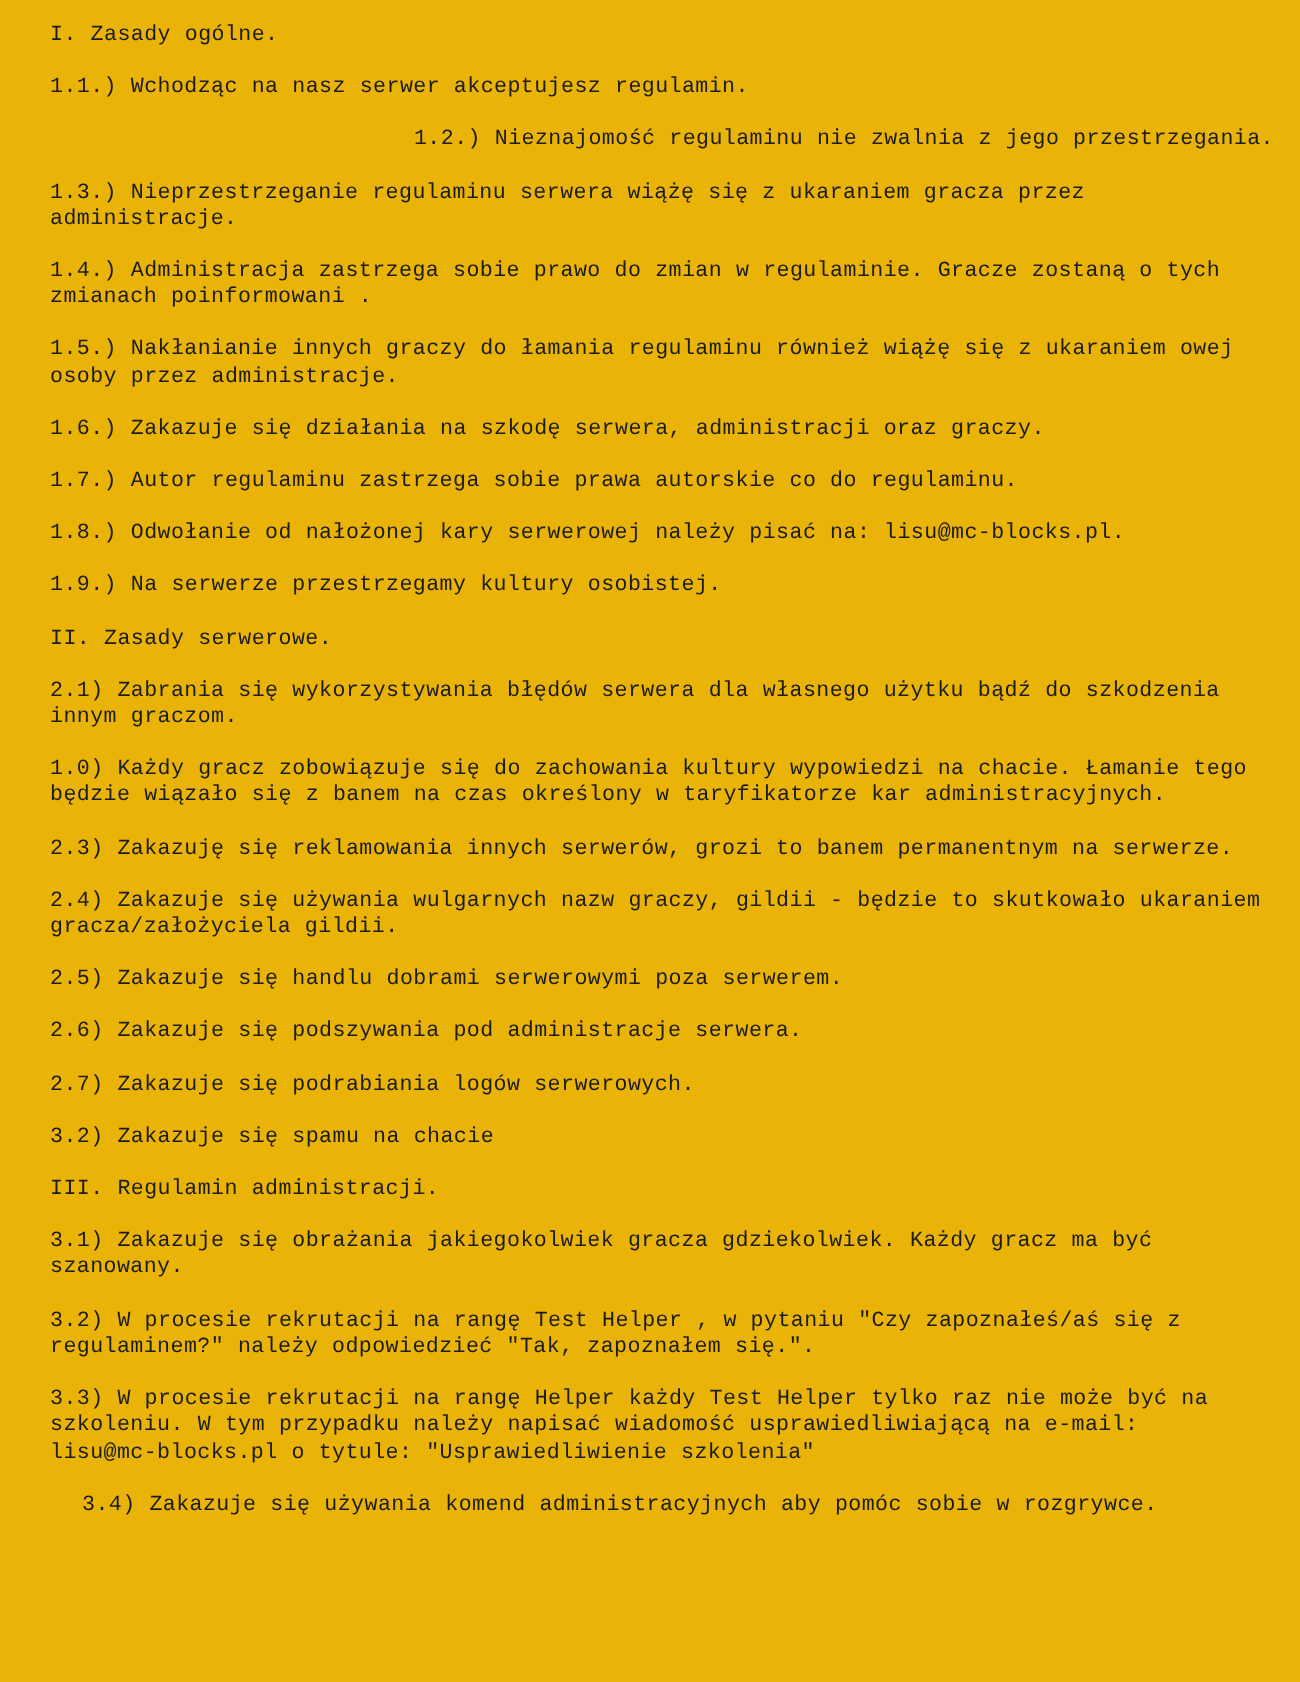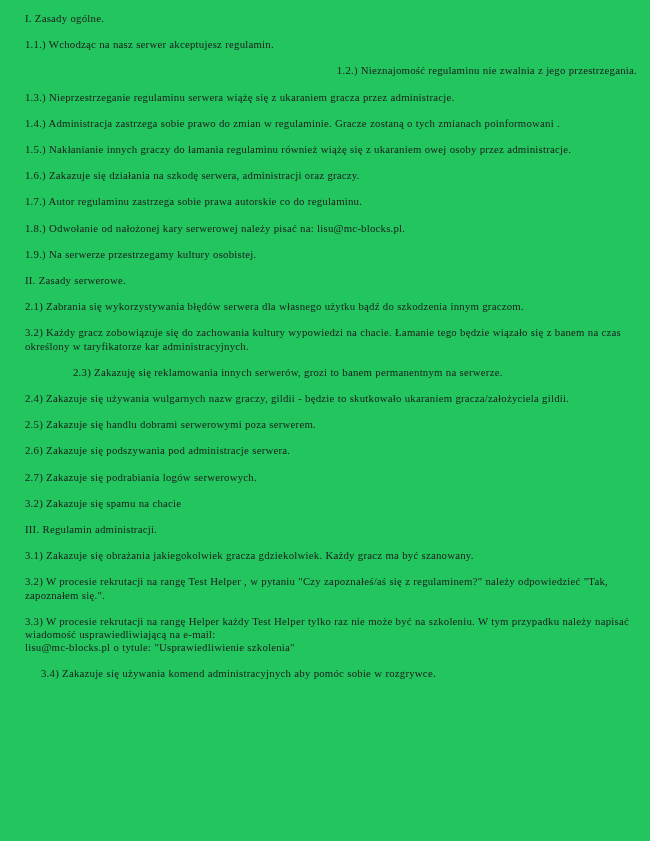--- a/index.html
+++ b/index.html
@@ -41,38 +41,38 @@
     margin-bottom: 13px;
   }
   
   .para {
     -webkit-font-smoothing: none;
   }
 </style>
 </head>
 <body>
 
-<div class="page" style="background: #22c55e;">
+<div class="page" style="background: #eab308; font-family: Liberation Mono, monospace;">
   <div class="doc-body">
 
     <p class="para section-head" style="color: rgb(28, 28, 28);">I. Zasady ogólne.</p>
     <p class="para" style="color: rgb(28, 28, 28);">1.1.) Wchodząc na nasz serwer akceptujesz regulamin.</p>
     <p class="para" style="color: rgb(28, 28, 28); text-align: right;">1.2.) Nieznajomość regulaminu nie zwalnia z jego przestrzegania.</p>
     <p class="para" style="color: rgb(28, 28, 28);">1.3.) Nieprzestrzeganie regulaminu serwera wiążę się z ukaraniem gracza przez administracje.</p>
     <p class="para" style="color: rgb(28, 28, 28);">1.4.) Administracja zastrzega sobie prawo do zmian w regulaminie. Gracze zostaną o tych zmianach poinformowani .</p>
     <p class="para" style="color: rgb(28, 28, 28);">1.5.) Nakłanianie innych graczy do łamania regulaminu również wiążę się z ukaraniem owej osoby przez administracje.</p>
     <p class="para" style="color: rgb(28, 28, 28);">1.6.) Zakazuje się działania na szkodę serwera, administracji oraz graczy.</p>
     <p class="para" style="color: rgb(28, 28, 28);">1.7.) Autor regulaminu zastrzega sobie prawa autorskie co do regulaminu.</p>
     <p class="para" style="color: rgb(28, 28, 28);">1.8.) Odwołanie od nałożonej kary serwerowej należy pisać na: lisu@mc-blocks.pl.</p>
     <p class="para" style="color: rgb(28, 28, 28);">1.9.) Na serwerze przestrzegamy kultury osobistej.</p>
 
     <p class="para section-head" style="color: rgb(28, 28, 28);">II. Zasady serwerowe.</p>
     <p class="para" style="color: rgb(28, 28, 28);">2.1) Zabrania się wykorzystywania błędów serwera dla własnego użytku bądź do szkodzenia innym graczom.</p>
-    <p class="para" style="color: rgb(28, 28, 28);">3.2) Każdy gracz zobowiązuje się do zachowania kultury wypowiedzi na chacie. Łamanie tego będzie wiązało się z banem na czas określony w taryfikatorze kar administracyjnych.</p>
-    <p class="para" style="color: rgb(28, 28, 28); margin-left: 48px;">2.3) Zakazuję się reklamowania innych serwerów, grozi to banem permanentnym na serwerze.</p>
+    <p class="para" style="color: rgb(28, 28, 28);">1.0) Każdy gracz zobowiązuje się do zachowania kultury wypowiedzi na chacie. Łamanie tego będzie wiązało się z banem na czas określony w taryfikatorze kar administracyjnych.</p>
+    <p class="para" style="color: rgb(28, 28, 28);">2.3) Zakazuję się reklamowania innych serwerów, grozi to banem permanentnym na serwerze.</p>
     <p class="para" style="color: rgb(28, 28, 28);">2.4) Zakazuje się używania wulgarnych nazw graczy, gildii  - będzie to skutkowało ukaraniem gracza/założyciela gildii.</p>
     <p class="para" style="color: rgb(28, 28, 28);">2.5) Zakazuje się handlu dobrami serwerowymi poza serwerem.</p>
     <p class="para" style="color: rgb(28, 28, 28);">2.6) Zakazuje się podszywania pod administracje serwera.</p>
     <p class="para" style="color: rgb(28, 28, 28);">2.7) Zakazuje się podrabiania logów serwerowych.</p>
     <p class="para" style="color: rgb(28, 28, 28);">3.2) Zakazuje się spamu na chacie</p>
 
     <p class="para section-head" style="color: rgb(28, 28, 28);">III. Regulamin administracji.</p>
     <p class="para" style="color: rgb(28, 28, 28);">3.1) Zakazuje się obrażania jakiegokolwiek gracza gdziekolwiek. Każdy gracz ma być szanowany.</p>
     <p class="para" style="color: rgb(28, 28, 28);">3.2) W procesie rekrutacji na rangę Test Helper , w pytaniu "Czy zapoznałeś/aś się z regulaminem?" należy odpowiedzieć "Tak, zapoznałem się.".</p>
     <p class="para" style="white-space: pre-line; color: rgb(28, 28, 28);">3.3) W procesie rekrutacji na rangę Helper każdy Test Helper tylko raz nie może być na szkoleniu. W tym przypadku należy napisać wiadomość usprawiedliwiającą na e-mail:

